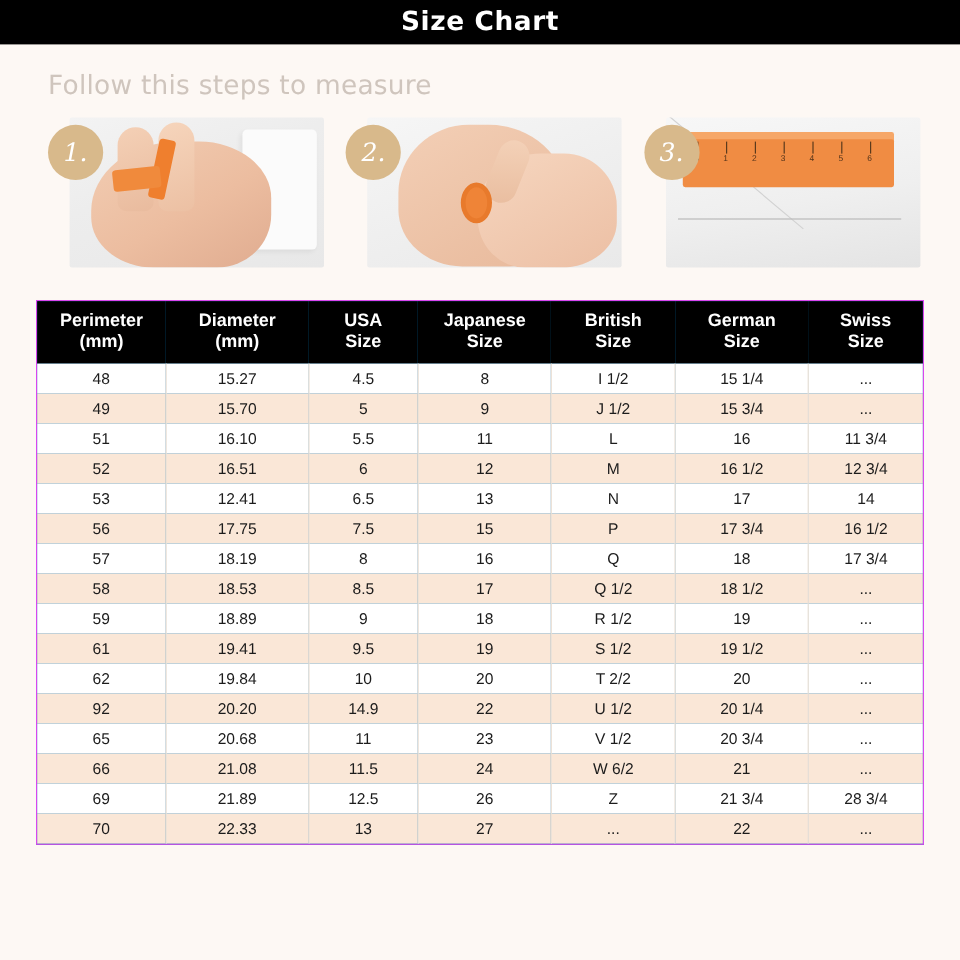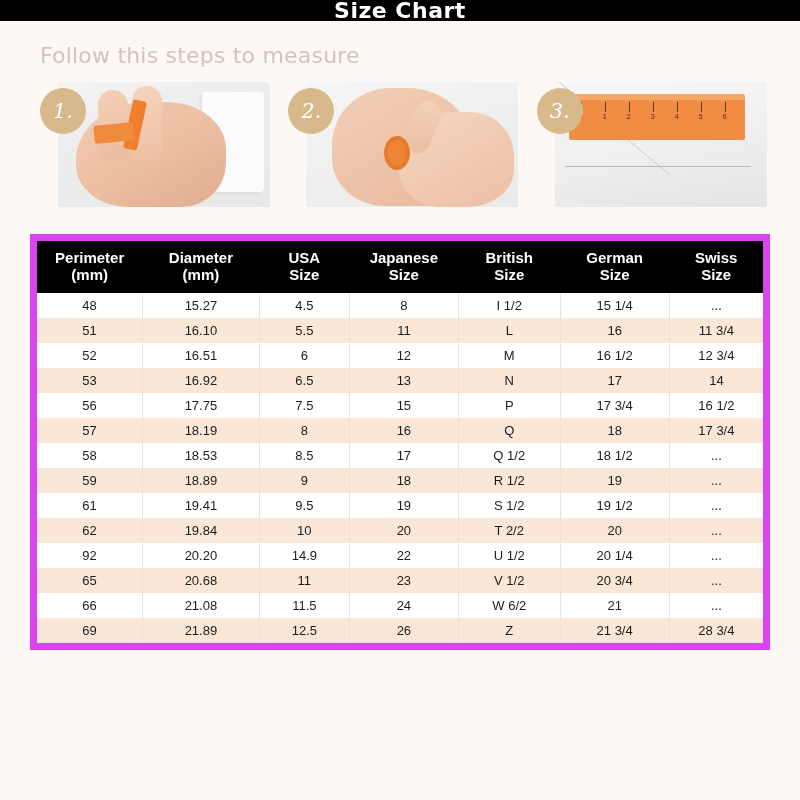--- a/index.html
+++ b/index.html
@@ -13,21 +13,21 @@
   }
   #page {
     position: relative;
     width: 800px;
     height: 800px;
     background: #fdf8f4;
     overflow: hidden;
   }
   
   .header-bar {
-    height: 21px;
+    height: 37px;
     background: #000000;
     display: flex;
     align-items: center;
     justify-content: center;
   }
   .header-title {
     color: #ffffff;
     font-size: 22px;
     font-weight: bold;
     letter-spacing: 0.5px;
@@ -154,21 +154,21 @@
     position: absolute; left: 10px; top: 84px; width: 186px; height: 1px;
     background: #b9b9b9;
   }
   .ph3 .diag {
     position: absolute; left: -18px; top: 44px; width: 150px; height: 1px;
     background: #d2d2d2; transform: rotate(40deg);
   }
   
   .table-wrap {
     margin: 22px 30px 0 30px;
-    border: 7px solid #d946ef;
+    border: 1px solid #d946ef;
     background: #0369a1;
   }
   table {
     width: 100%;
     border-collapse: collapse;
     font-size: 13px;
     color: #1c1c1c;
     font-family: "Liberation Sans", sans-serif;
   }
   thead th {
@@ -286,40 +286,49 @@
           <tr>
             <td>48</td>
             <td>15.27</td>
             <td>4.5</td>
             <td>8</td>
             <td>I 1/2</td>
             <td>15 1/4</td>
             <td>...</td>
           </tr>
           <tr>
+            <td>49</td>
+            <td>15.70</td>
+            <td>5</td>
+            <td>9</td>
+            <td>J 1/2</td>
+            <td>15 3/4</td>
+            <td>...</td>
+          </tr>
+          <tr>
             <td>51</td>
             <td>16.10</td>
             <td>5.5</td>
             <td>11</td>
             <td>L</td>
             <td>16</td>
             <td>11 3/4</td>
           </tr>
           <tr>
             <td>52</td>
             <td>16.51</td>
             <td>6</td>
             <td>12</td>
             <td>M</td>
             <td>16 1/2</td>
             <td>12 3/4</td>
           </tr>
           <tr>
             <td>53</td>
-            <td>16.92</td>
+            <td>12.41</td>
             <td>6.5</td>
             <td>13</td>
             <td>N</td>
             <td>17</td>
             <td>14</td>
           </tr>
           <tr>
             <td>56</td>
             <td>17.75</td>
             <td>7.5</td>
@@ -402,17 +411,26 @@
           </tr>
           <tr>
             <td>69</td>
             <td>21.89</td>
             <td>12.5</td>
             <td>26</td>
             <td>Z</td>
             <td>21 3/4</td>
             <td>28 3/4</td>
           </tr>
+          <tr>
+            <td>70</td>
+            <td>22.33</td>
+            <td>13</td>
+            <td>27</td>
+            <td>...</td>
+            <td>22</td>
+            <td>...</td>
+          </tr>
         </tbody>
     </table>
   </div>
 
 </div>
 
 </body></html>

